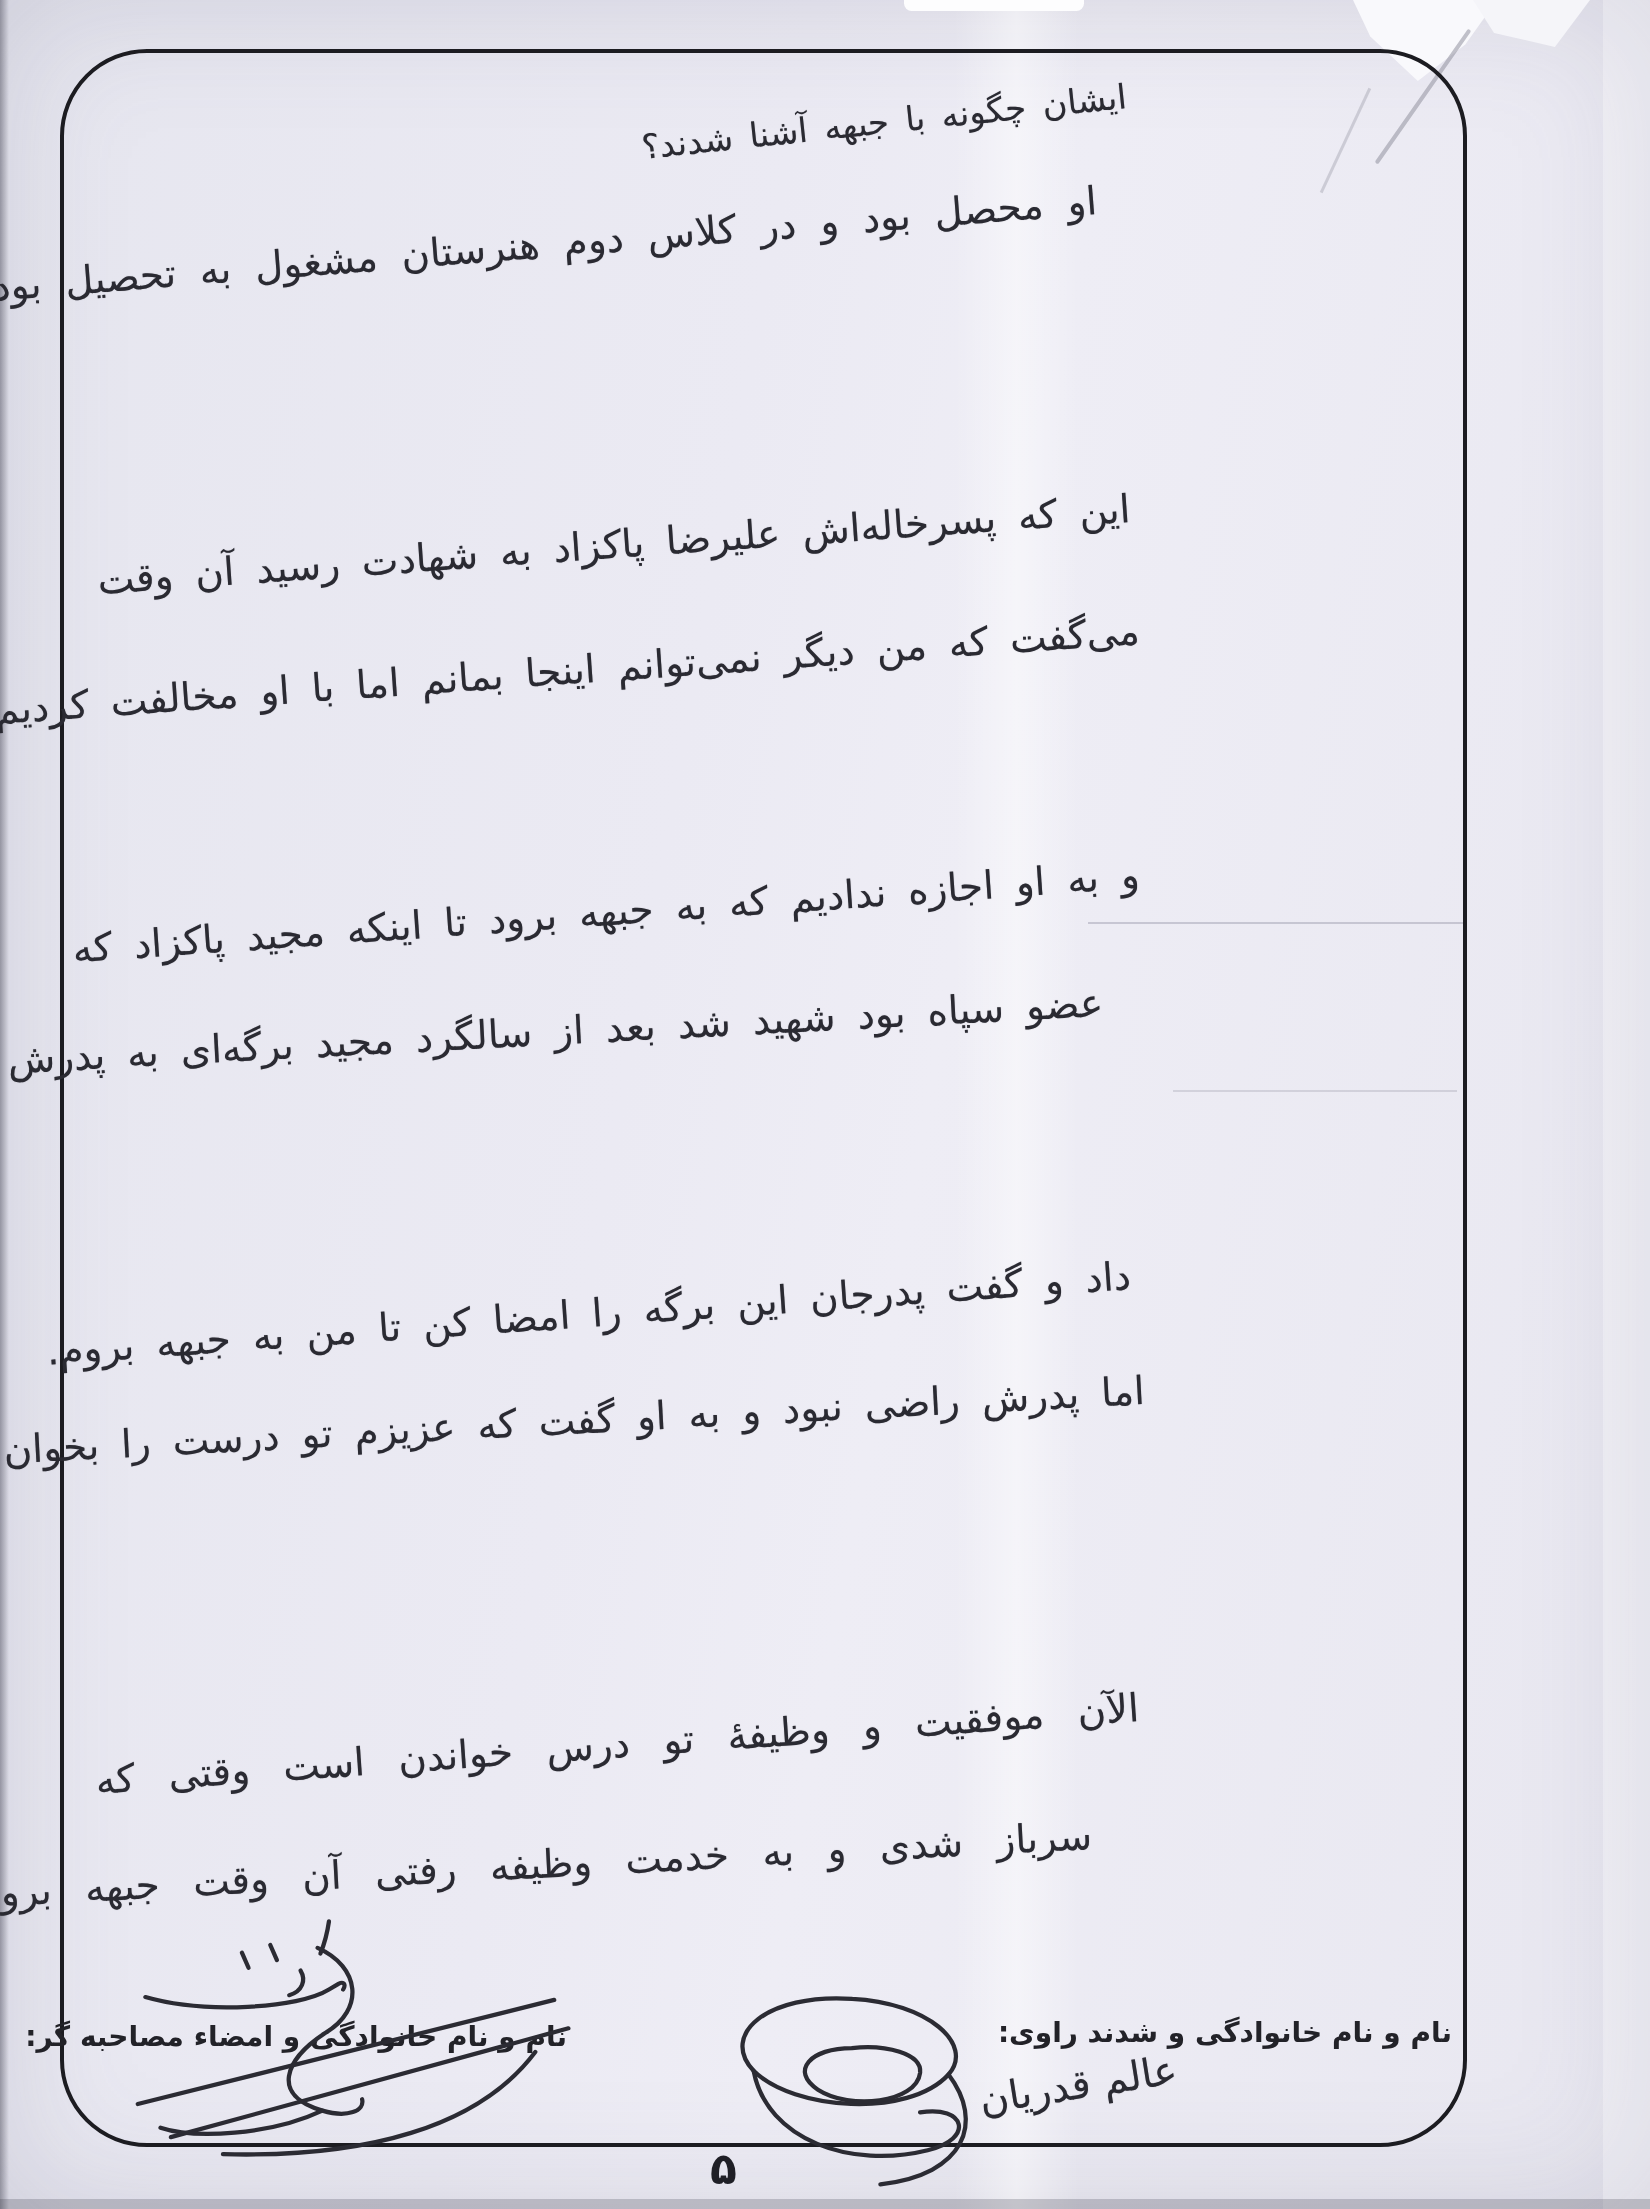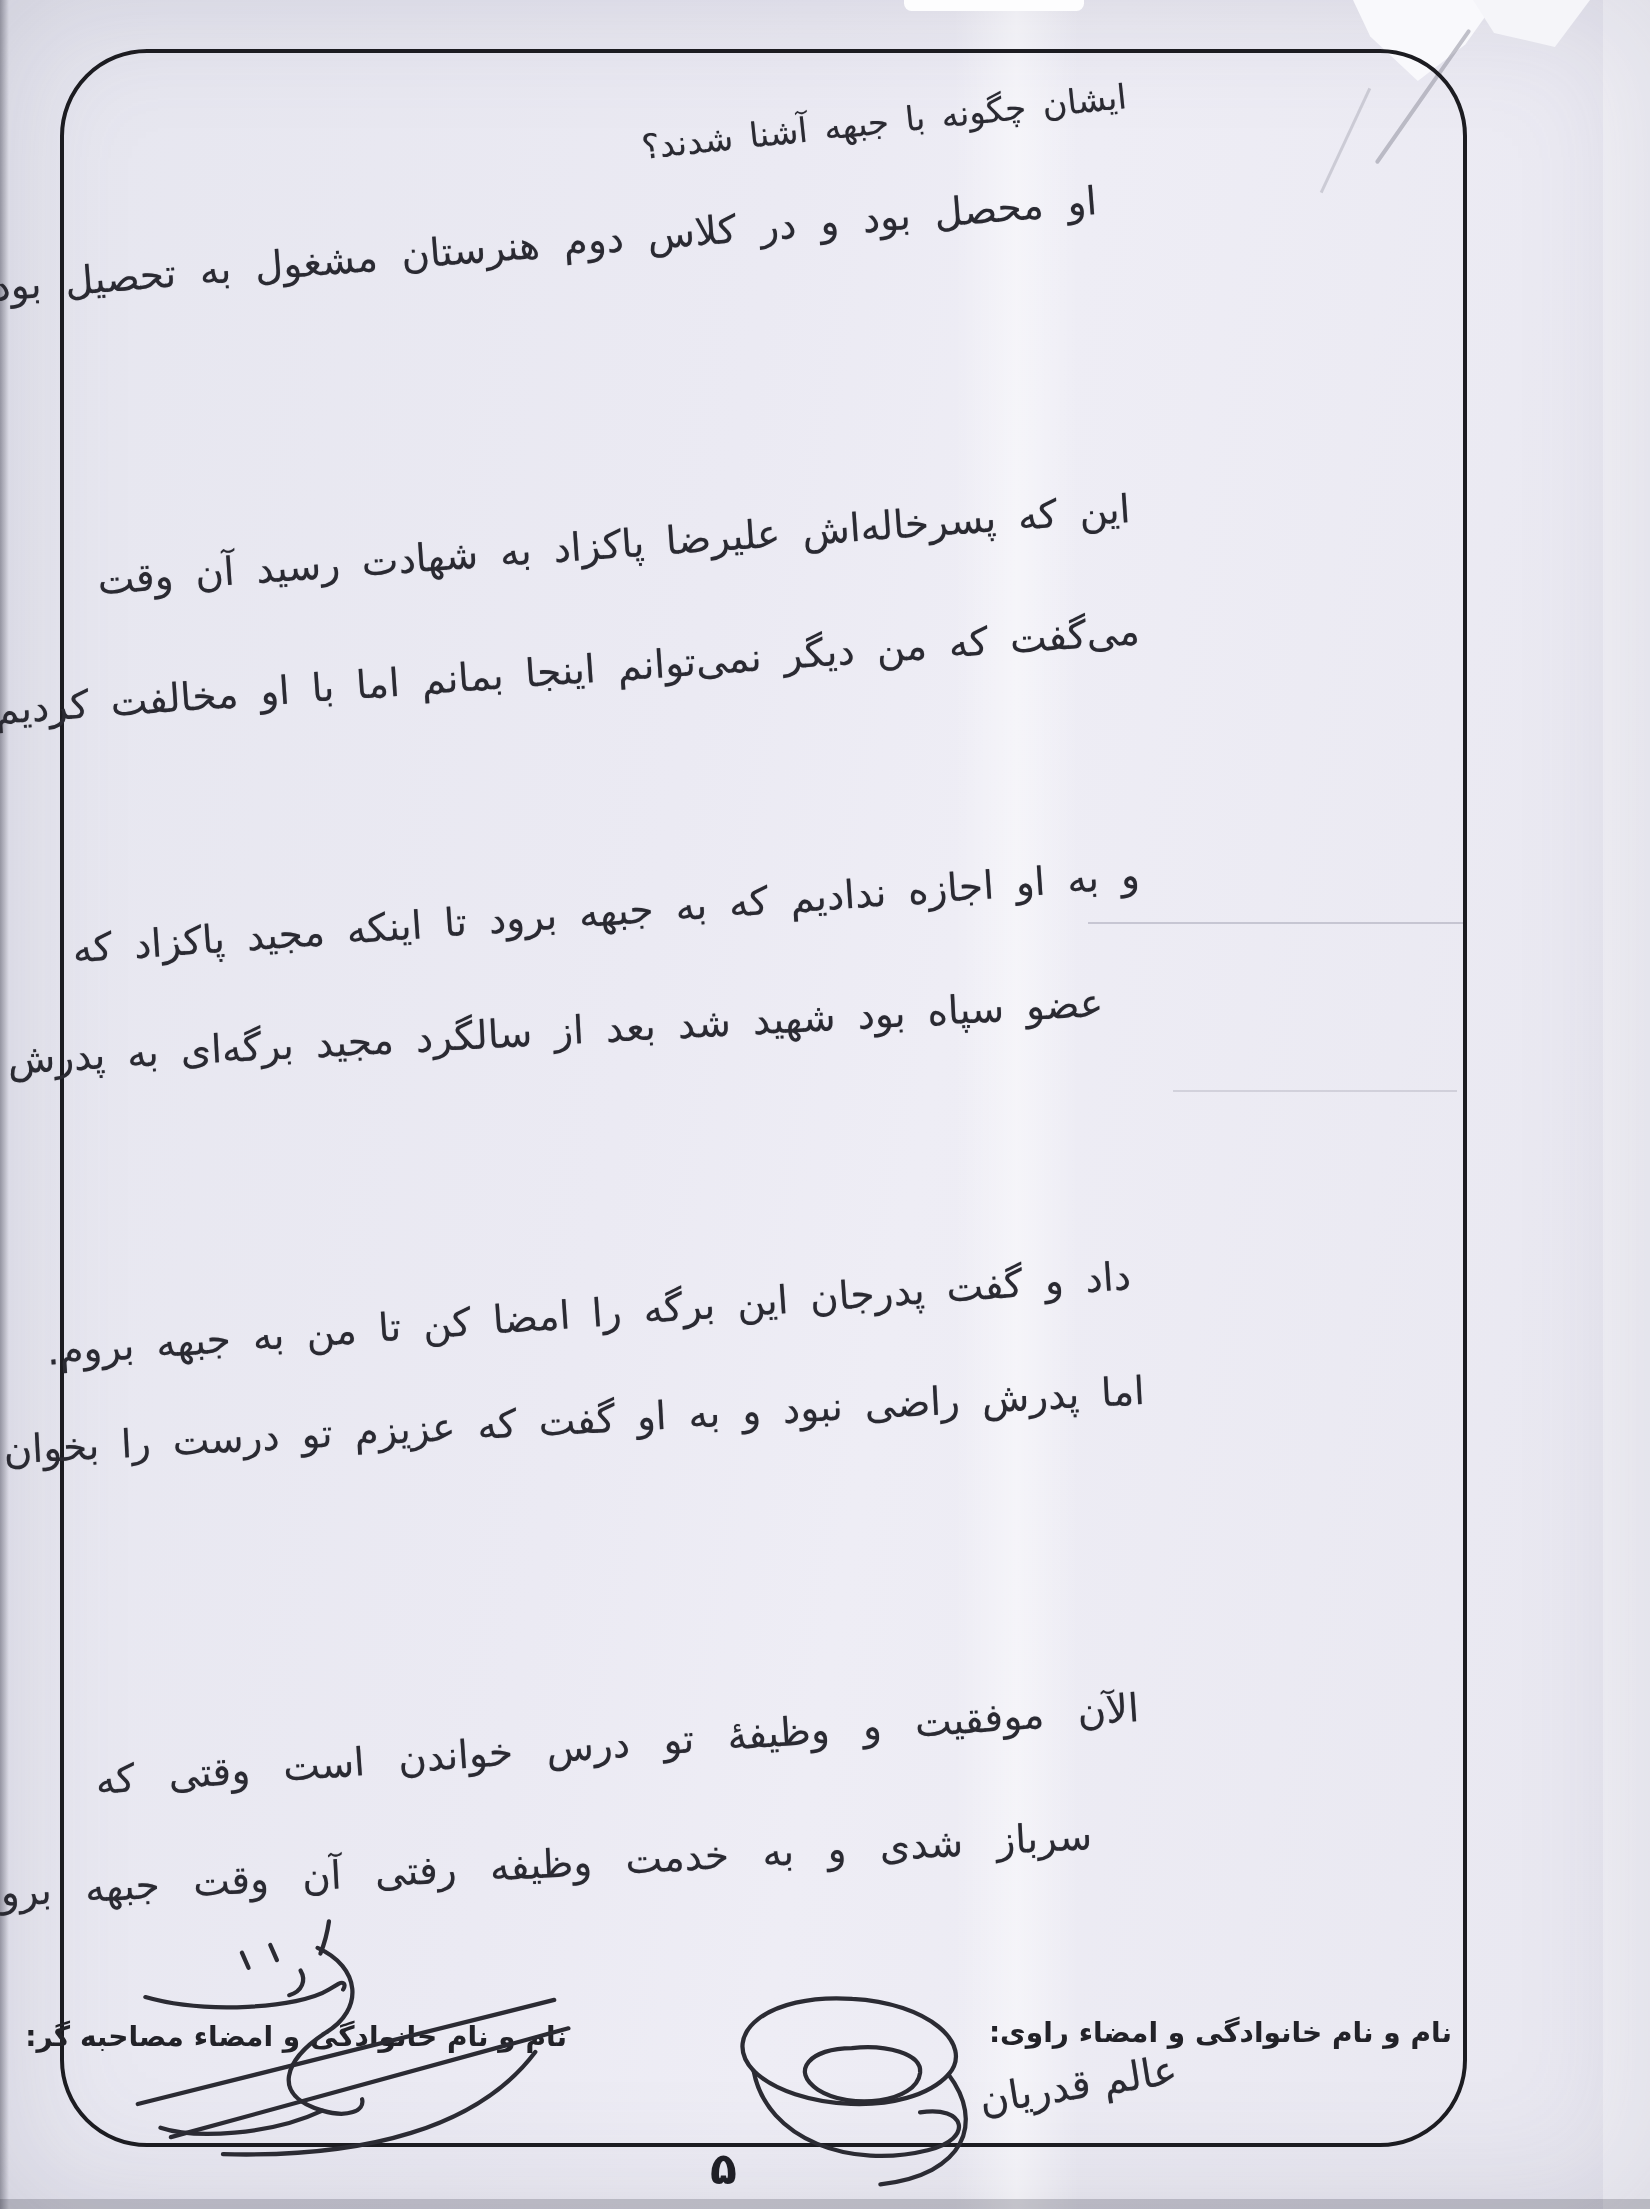--- a/index.html
+++ b/index.html
@@ -95,21 +95,21 @@
   <div class="hw l1" dir="rtl">این که پسرخاله‌اش علیرضا پاکزاد به شهادت رسید آن وقت</div>
   <div class="hw l2" dir="rtl">می‌گفت که من دیگر نمی‌توانم اینجا بمانم اما با او مخالفت کردیم</div>
   <div class="hw l3" dir="rtl">و به او اجازه ندادیم که به جبهه برود تا اینکه مجید پاکزاد که</div>
   <div class="hw l4" dir="rtl">عضو سپاه بود شهید شد بعد از سالگرد مجید برگه‌ای به پدرش</div>
   <div class="hw l5" dir="rtl">داد و گفت پدرجان این برگه را امضا کن تا من به جبهه بروم.</div>
   <div class="hw l6" dir="rtl">اما پدرش راضی نبود و به او گفت که عزیزم تو درست را بخوان</div>
   <div class="hw l7" dir="rtl">الآن موفقیت و وظیفهٔ تو درس خواندن است وقتی که</div>
   <div class="hw l8" dir="rtl">سرباز شدی و به خدمت وظیفه رفتی آن وقت جبهه برو</div>
 
   <div class="plabel label-interviewer" dir="rtl">نام و نام خانوادگی و امضاء مصاحبه گر:</div>
-  <div class="plabel label-narrator" dir="rtl">نام و نام خانوادگی و امضاء راوی:</div>
+  <div class="plabel label-narrator" dir="rtl">نام و نام خانوادگی و شدند راوی:</div>
 
   <svg class="sig" style="left:81px;top:1910px;" width="530" height="265" viewBox="0 0 560 280">
     <path d="M170 45 l7 16"></path>
     <path d="M200 37 l7 16"></path>
     <path d="M262 12 c-2 14 -5 24 -9 34"></path>
     <path d="M322 64 c6 10 2 22 -12 26" transform="translate(-90,0)"></path>
     <path d="M68 92 C 130 110, 230 104, 262 84 l 10 -6 c 6 -3 8 1 5 6"></path>
     <path d="M250 40 C 295 60, 300 105, 258 130 C 215 158, 200 196, 255 212 C 282 220, 300 212, 297 200"></path>
     <path d="M60 205 L 500 95"></path>
     <path d="M95 240 L 515 125"></path>

